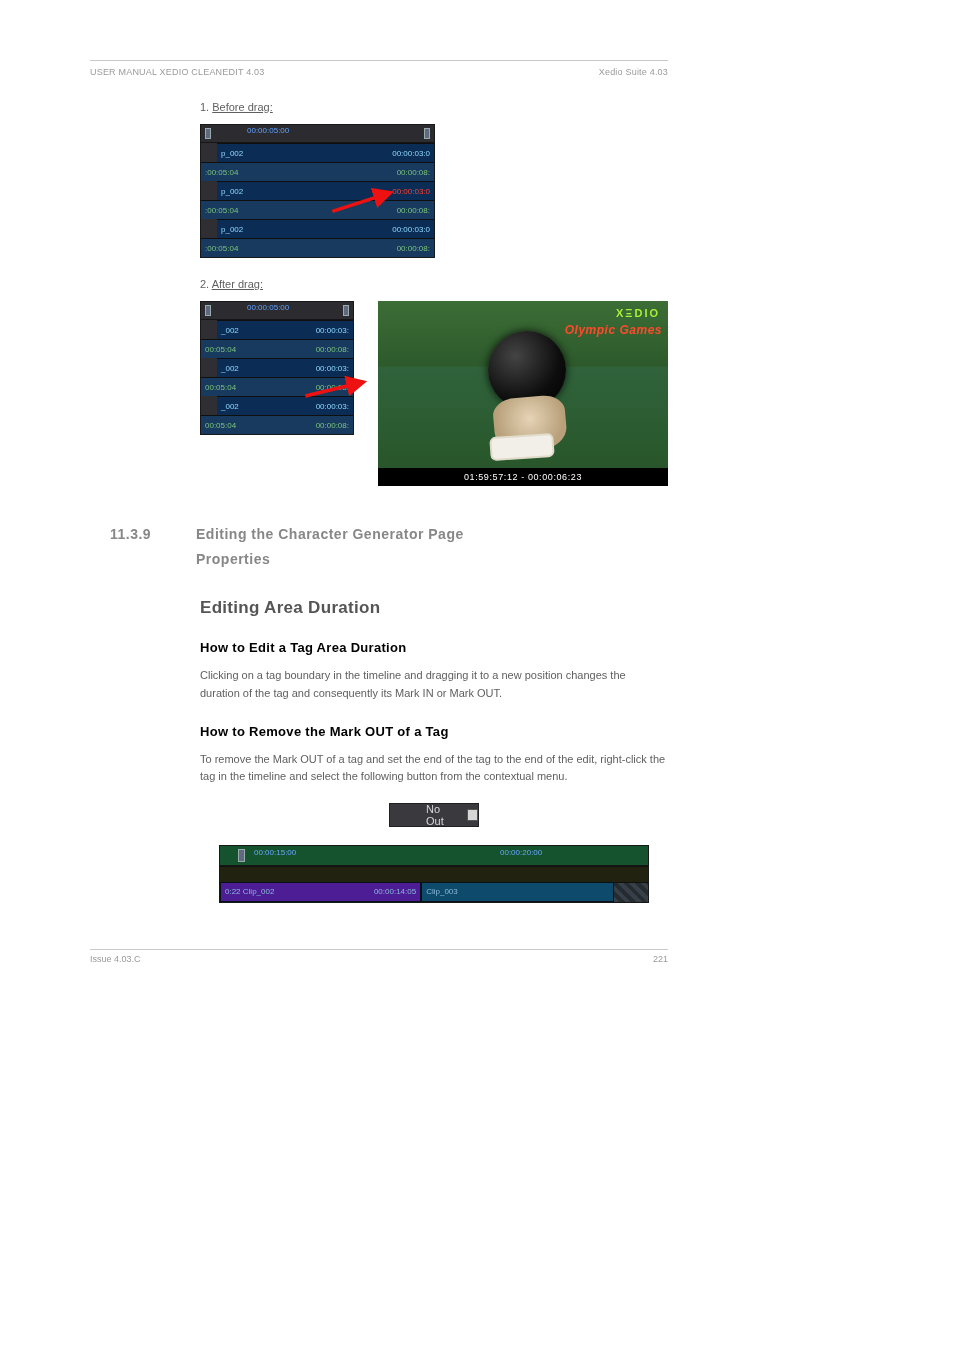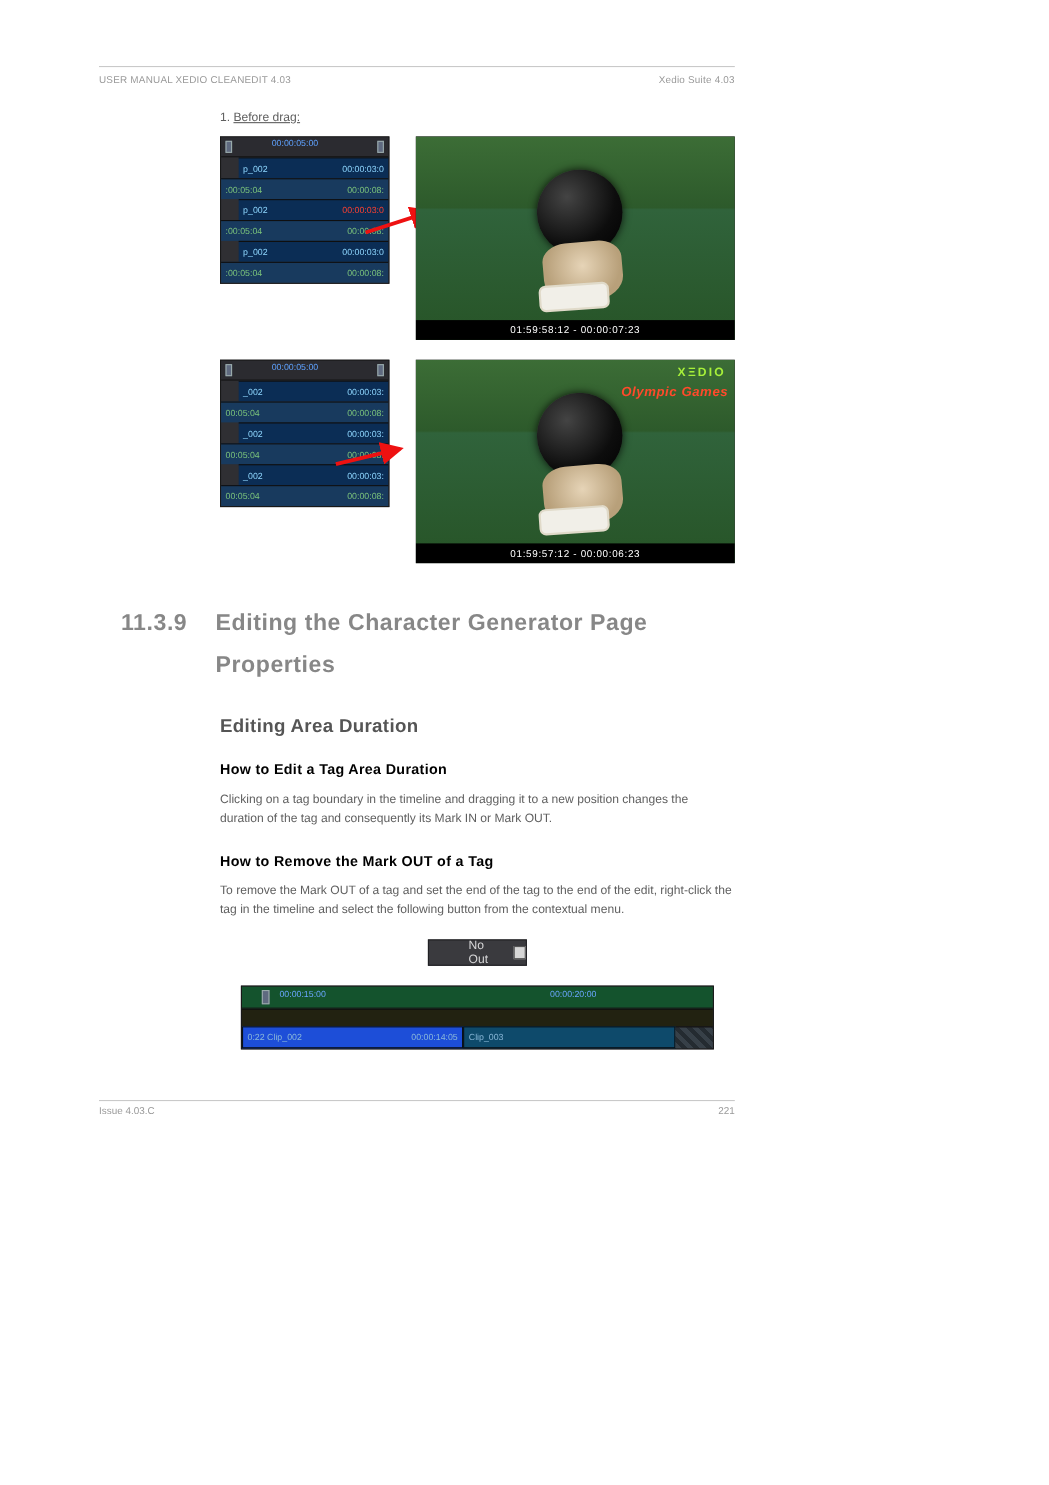--- a/index.html
+++ b/index.html
@@ -32,38 +32,38 @@
 
   .vid { width: 290px; height: 185px; background:#0a0a0a; color:#fff; position:relative; overflow:hidden; }
   .vid .sky { position:absolute; inset:0; background: linear-gradient(#3c6d36 0%, #2d5a2b 35%, #30633b 36%, #275427 100%); }
   .vid .ball { position:absolute; width:78px; height:78px; background: radial-gradient(circle at 35% 32%, #444 0%, #0d0d0d 60%, #000 100%); border-radius:50%; left:110px; top:30px; box-shadow: 0 0 8px rgba(0,0,0,.8);}
   .vid .hand { position:absolute; width:72px; height:54px; left:116px; top:96px; background: radial-gradient(circle at 50% 40%, #e6d4b7 0%, #b8a07a 70%); border-radius:30% 30% 40% 40%; transform: rotate(-5deg);}
   .vid .wrap { position:absolute; width:64px; height:24px; left:112px; top:134px; background:#f1efe8; border-radius:6px; border:2px solid #e0dac9; transform: rotate(-4deg);}
   .vid .logo { position:absolute; top:6px; right:8px; font-weight:bold; font-size:11px; color:#a7f03a; letter-spacing:2px; font-family: Arial, sans-serif; }
   .vid .tag  { position:absolute; top:22px; right:6px; font-style:italic; font-weight:700; font-size:12px; color:#ff4a2b; letter-spacing:0.5px;}
   .vid .tcbar { position:absolute; bottom:0; left:0; right:0; height:18px; background:#000; color:#fff; font-size:9px; display:flex; align-items:center; justify-content:center; letter-spacing:.6px;}
 
-  h2.sect-num { font-size: 21px; color:#878787; font-weight:700; margin-top:36px; margin-bottom: 23px; line-height:1.8; letter-spacing:.5px; margin-left: 20px;}
+  h2.sect-num { font-size: 14px; color:#878787; font-weight:700; margin-top:36px; margin-bottom: 23px; line-height:1.8; letter-spacing:.5px; margin-left: 20px;}
   h2.sect-num .num { display:inline-block; width: 86px; }
   h3.subh { font-size: 17px; color:#555; font-weight:700; margin: 26px 0 20px 0; letter-spacing:.3px;}
   h4.subsub { font-size: 13px; color:#000000; font-weight:700; margin: 22px 0 12px 0; letter-spacing:.3px;}
 
   .noout-btn { width:90px; height:24px; margin: 10px auto 18px auto; background:#3a3a3e; border:1px solid #202023; display:flex; align-items:center; justify-content:center; gap:10px;padding-left:36px; }
   .noout-btn .lbl { color:#d5d5d6; font-size:11px; }
   .noout-btn .box { width:12px; height:12px; background:#d6d6d6; border:1px solid #555; }
   .noout-wrap { display:flex; justify-content:center; }
 
   
   .tlw { width:430px; background:#2f2f33; border:1px solid #181818; font-size:9px; }
   .tlw .ruler { height:20px; background:#14532d; border-bottom:1px solid #151515; position:relative;}
   .tlw .ruler .rmk { position:absolute; top:3px; bottom:3px; width:7px; background:#5f6a80; border:1px solid #9aa;}
   .tlw .lane { height:16px; background:#221; border-top:1px solid #111;}
   .tlw .clips { height:20px; display:flex;}
   .tlw .clip { height:20px; border:1px solid #081018; display:flex; align-items:center; justify-content:space-between; padding:0 4px; background:#0d2f4f; color:#8ab8d9; font-size:8px;}
-  .tlw .clip.a { width:47%; background:#1d4ed8;}
+  .tlw .clip.a { width:47%; background:#4c1d95;}
   .tlw .clip.b { width:45%; background:#0e4a6b;}
   .tlw .gap { width:8%; background: repeating-linear-gradient(45deg,#374048,#374048 4px,#242b31 4px,#242b31 8px); border-top:1px solid #111;}
   .tlw .tick { position:absolute; color:#6aa6ff; font-size:8px; top:2px; }
 
   .ftr { margin-top: 46px; }
   .ftr .line { height: 1px; background:#c9c9c9; margin-bottom:4px;}
   .ftr .row { display:flex; justify-content:space-between; font-size:9px; color:#9a9a9a;}
 </style>
 </head>
 <body>
@@ -122,33 +122,26 @@
         </div>
         <svg class="arrow-red" style="left:130px; top:64px;" viewBox="0 0 60 24" width="70" height="28">
           <defs>
               <marker id="ah1" markerWidth="6" markerHeight="6" refX="5" refY="3" orient="auto">
                 <path d="M0,0 L6,3 L0,6 Z" fill="#e11"></path>
               </marker>
             </defs>
           <line x1="2" y1="20" x2="52" y2="4" stroke="#e11" stroke-width="3" marker-end="url(#ah1)"></line>
         </svg>
       </div>
-      <div class="fig-right">
-        <div class="vid">
-          <div class="sky"></div>
-          <div class="ball"></div>
-          <div class="hand"></div>
-          <div class="wrap"></div>
-          <div class="tcbar">
-              <span>01:59:58:12  -  00:00:07:23</span>
-            </div>
-        </div>
-      </div>
-    </div>
-
+    </div>
+
+    <p class="body-text">
+      <span>2. </span>
+      <span class="under">After drag:</span>
+    </p>
 
     <div class="figrow">
       <div class="fig-left" style="position:relative">
         <div class="tl">
           <div class="tl-ruler">
             <span class="rtick" style="left:46px">00:00:05:00</span>
             <div class="rmk" style="left:4px"></div>
             <div class="rmk" style="right:4px"></div>
           </div>
           <div class="tl-rows">

